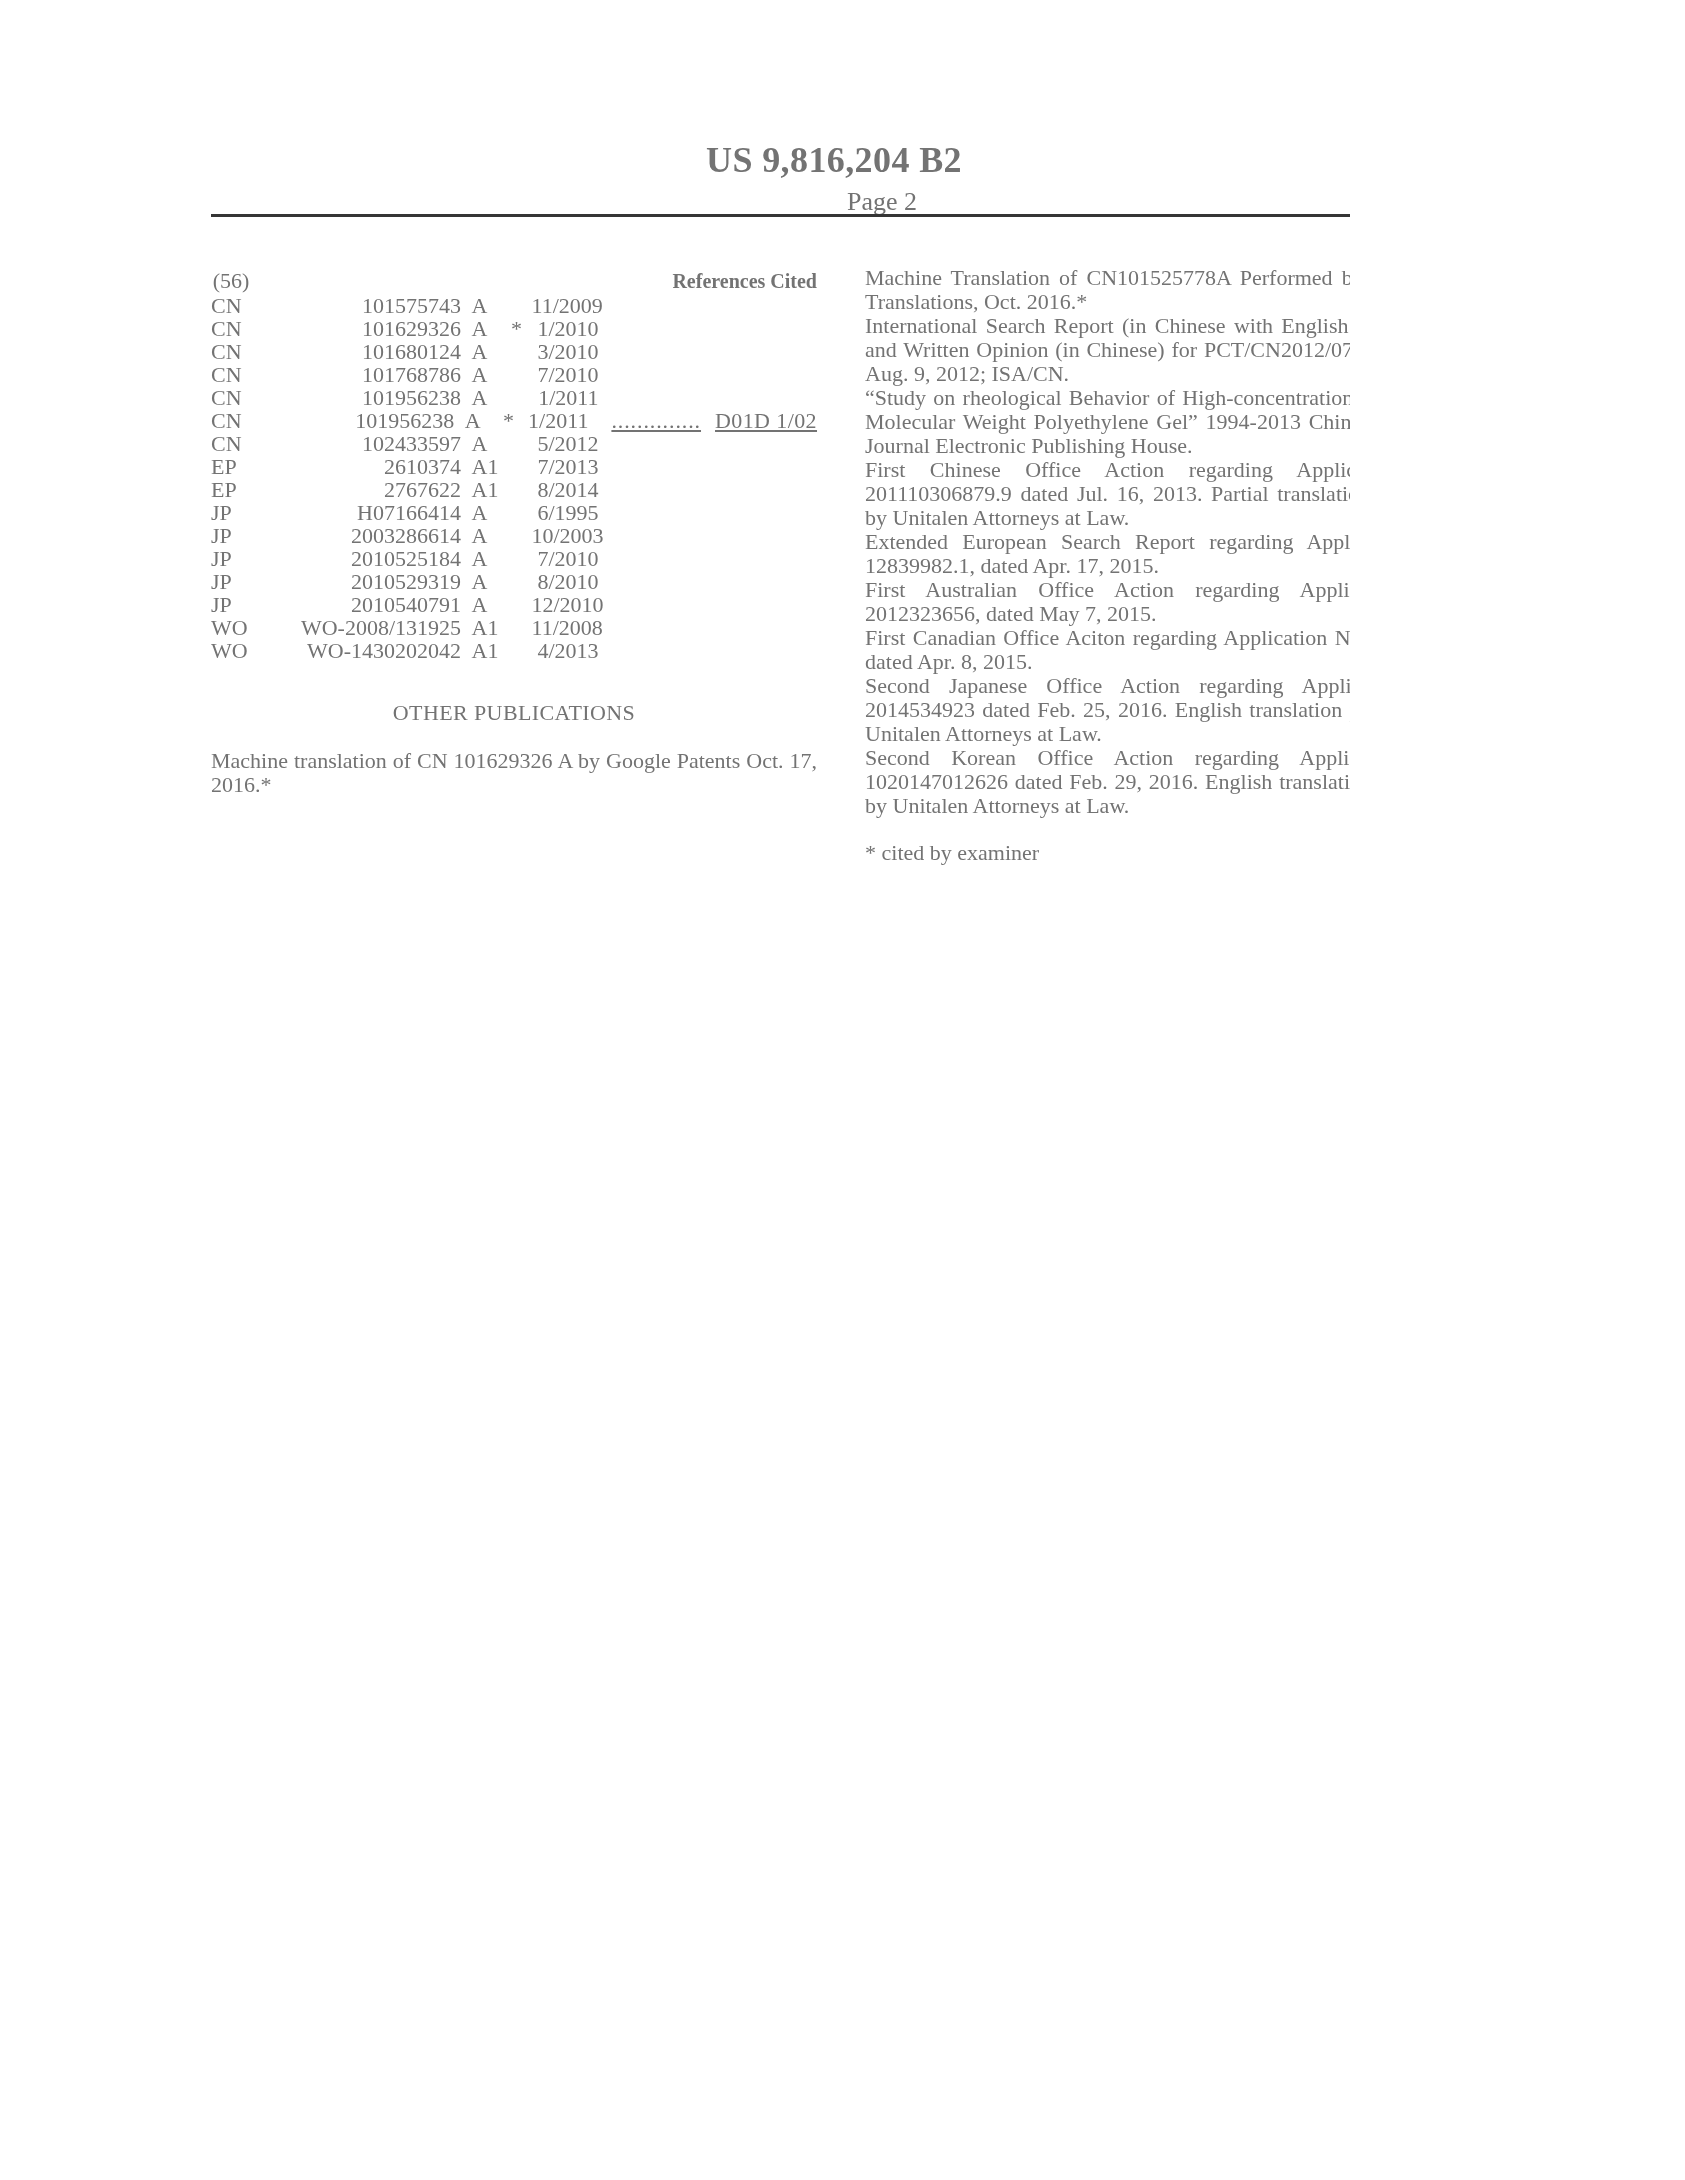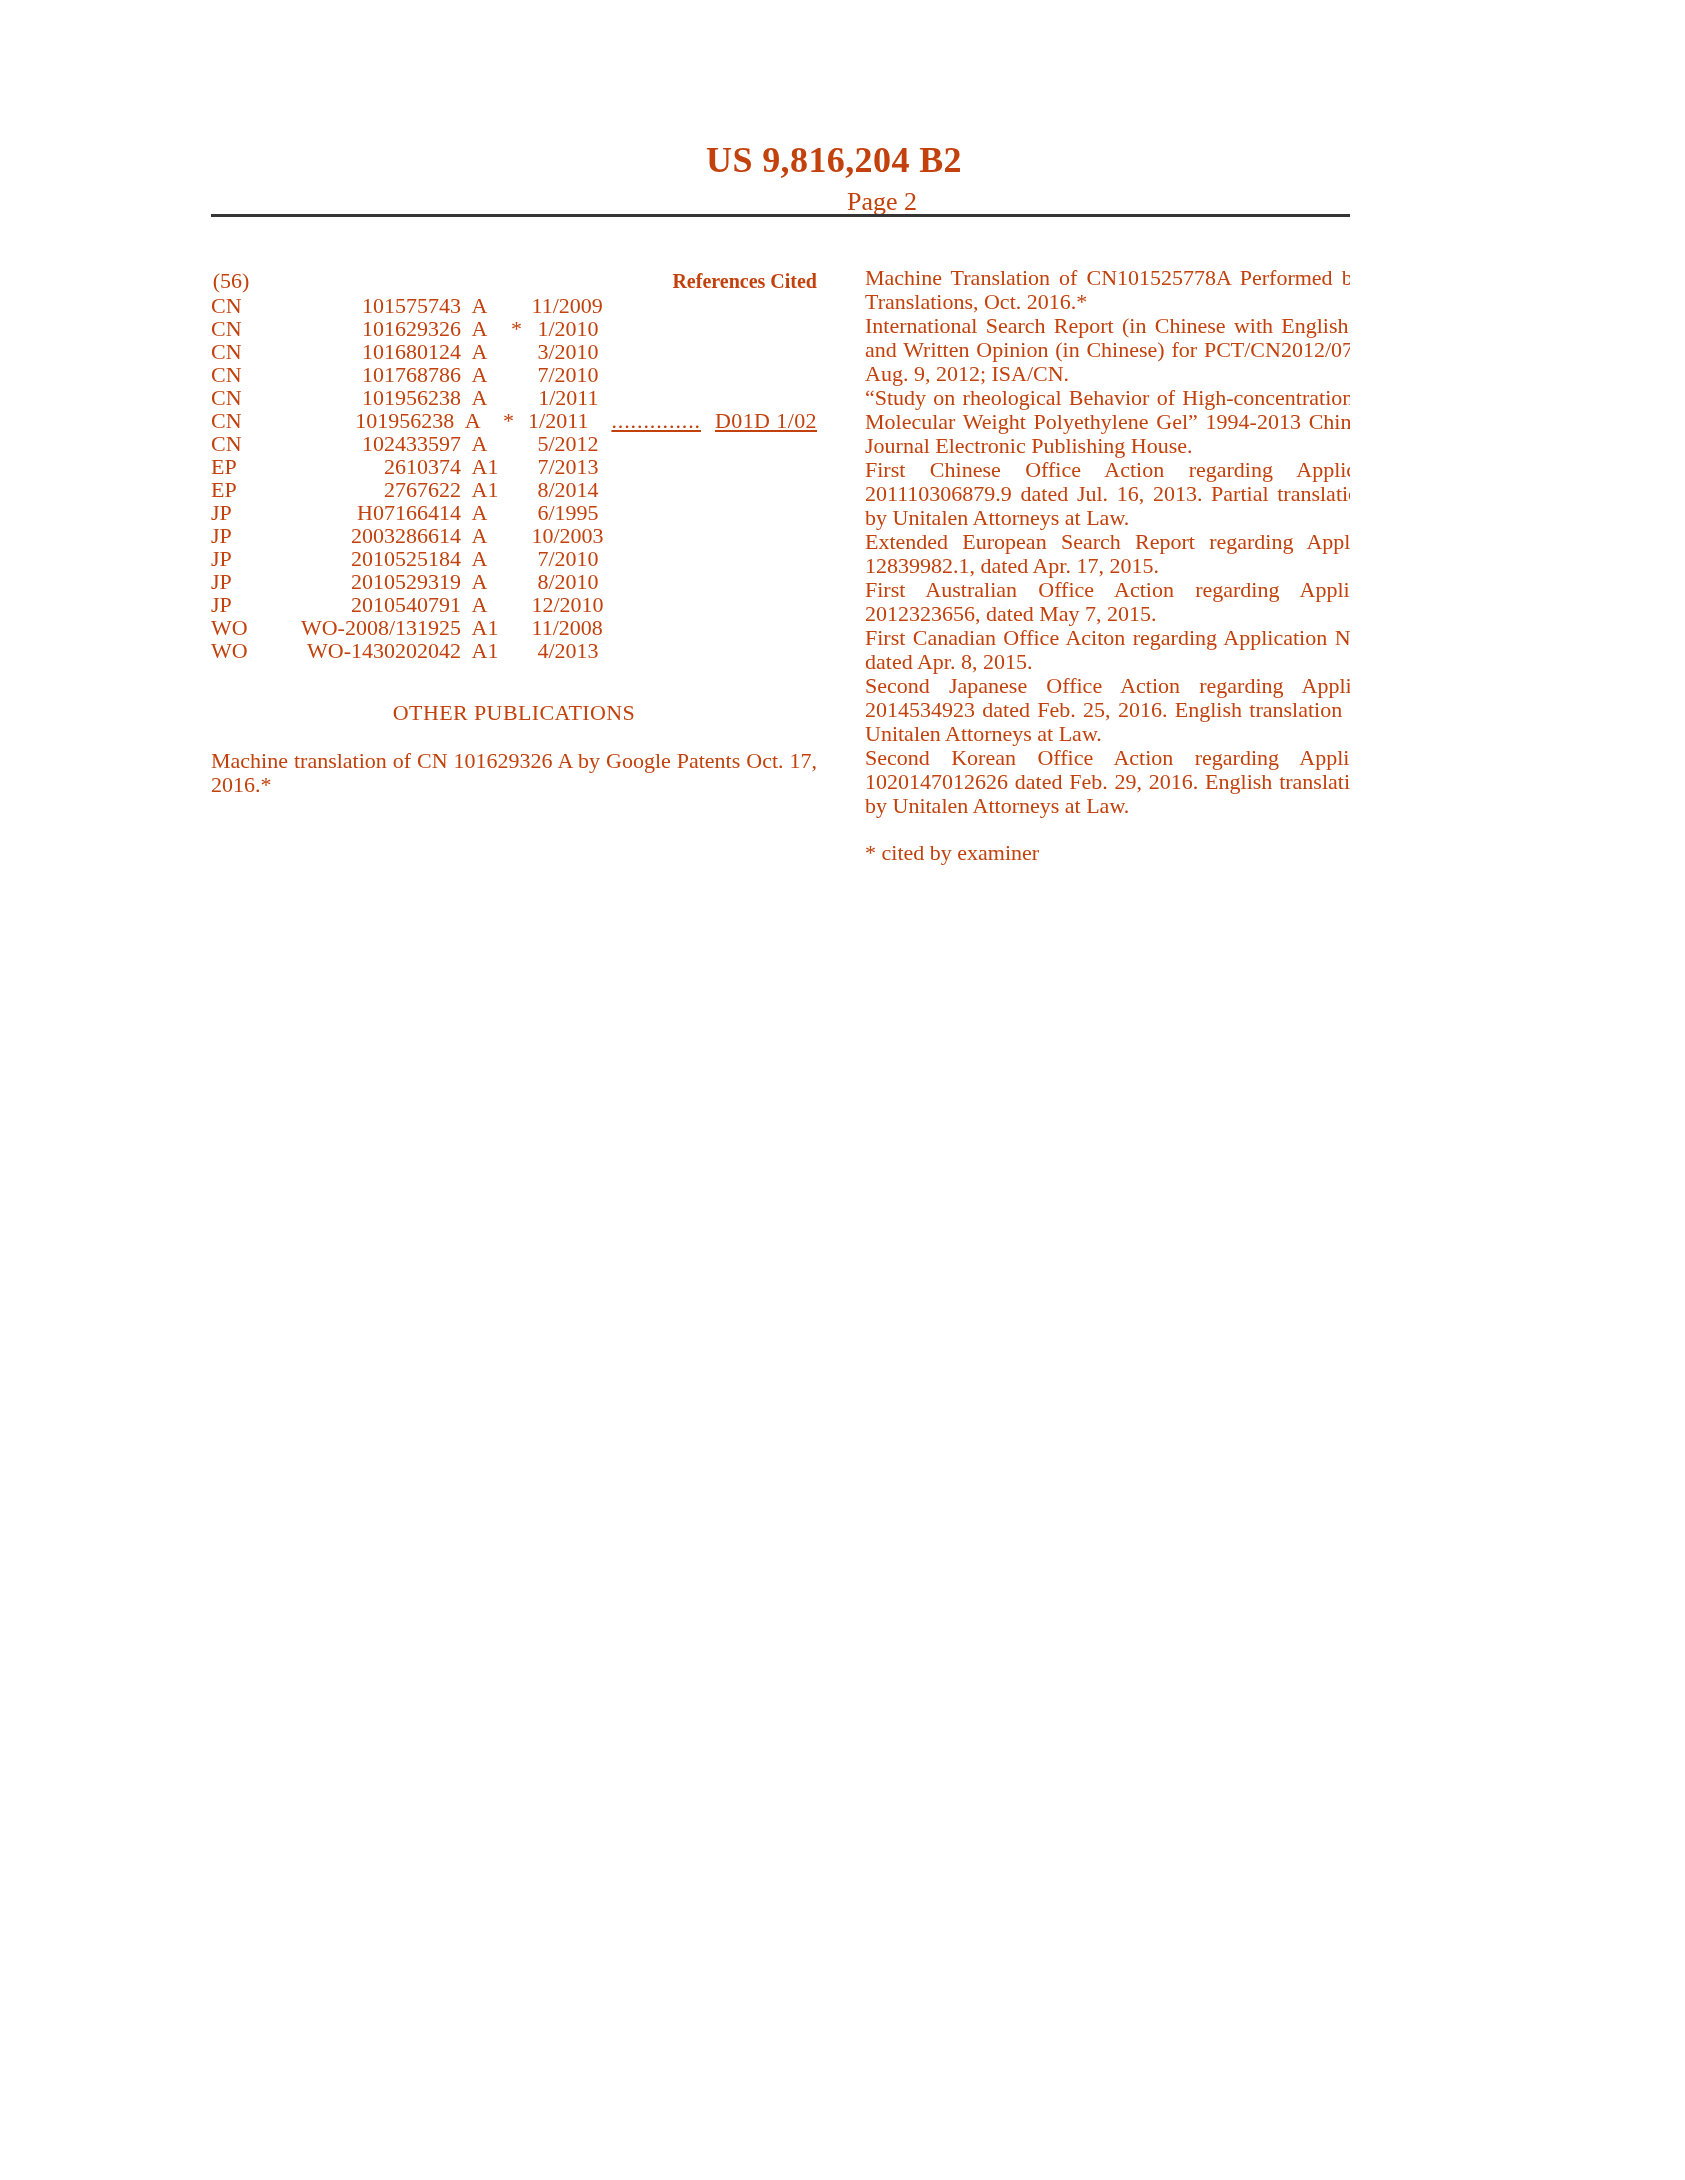--- a/index.html
+++ b/index.html
@@ -2,21 +2,21 @@
 <html style="font-size:14px"><head>
 <meta charset="utf-8">
 <style>
   html, body { margin: 0; padding: 0; background: #ffffff; }
   .page {
     position: relative;
     width: 1350px;
     height: 2180px;
     background: #ffffff;
     font-family: "Liberation Serif", "DejaVu Serif", serif;
-    color: #c2410c;
+    color: #737373;
     overflow: hidden;
   }
   .patent-number {
     position: absolute;
     top: 139px; left: 0; width: 1668px;
     text-align: center;
     font-size: 36px;
     font-weight: bold;
     letter-spacing: 0.4px;
   }

